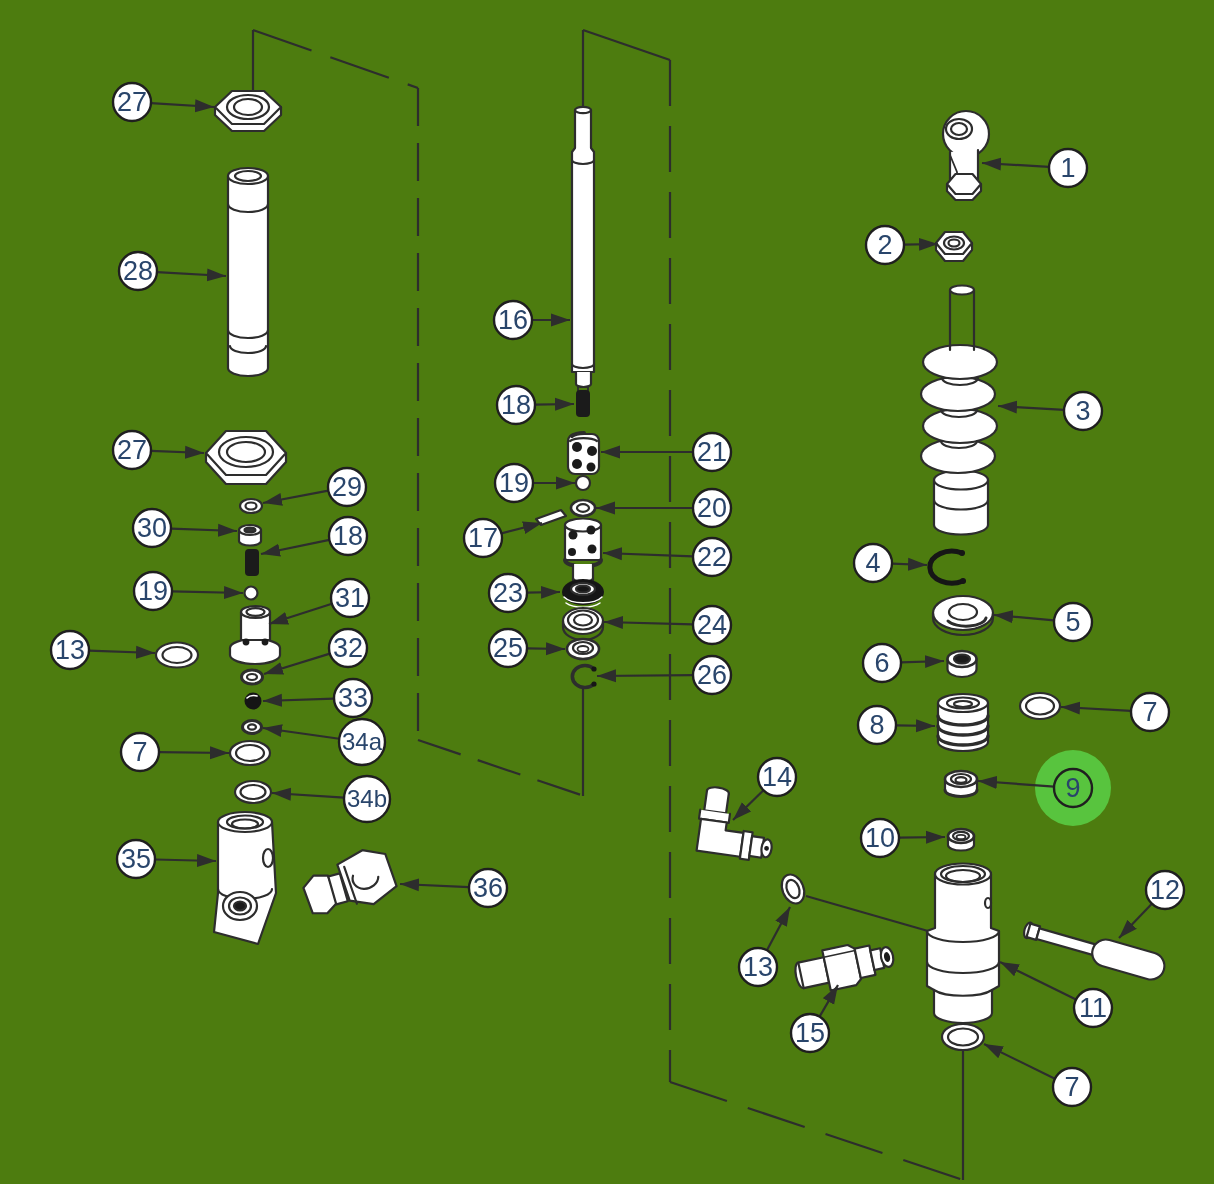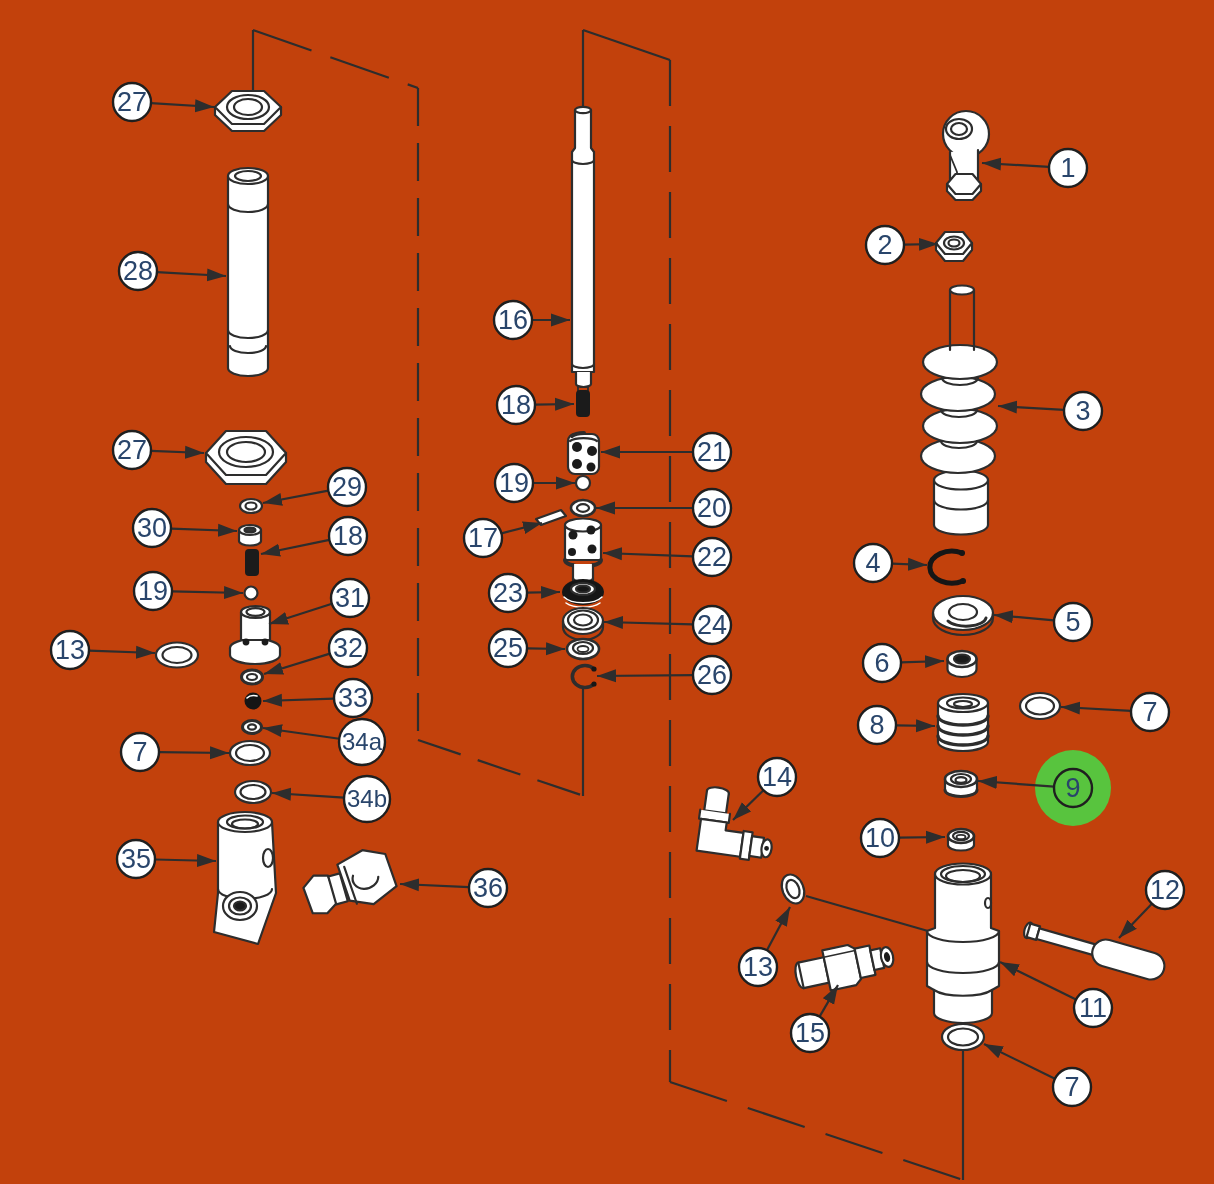--- a/index.html
+++ b/index.html
@@ -1,16 +1,16 @@
 <!DOCTYPE html>
 <html><head>
 <meta charset="utf-8">
 <style>
   html,body{margin:0;padding:0;background:#ffffff;}
-  .page{position:relative;width:1214px;height:1184px;background:#c2410c;overflow:hidden;
+  .page{position:relative;width:1214px;height:1184px;background:#4d7c0f;overflow:hidden;
         font-family:"Liberation Sans",sans-serif;}
   svg{position:absolute;left:0;top:0;}
   text.callout-num{font-family:"Liberation Sans",sans-serif;font-weight:400;}
 </style>
 </head>
 <body>
 
 <div class="page">
 <svg id="diagram-svg" width="1214" height="1184" viewBox="0 0 1214 1184" xmlns="http://www.w3.org/2000/svg">
   <defs>

